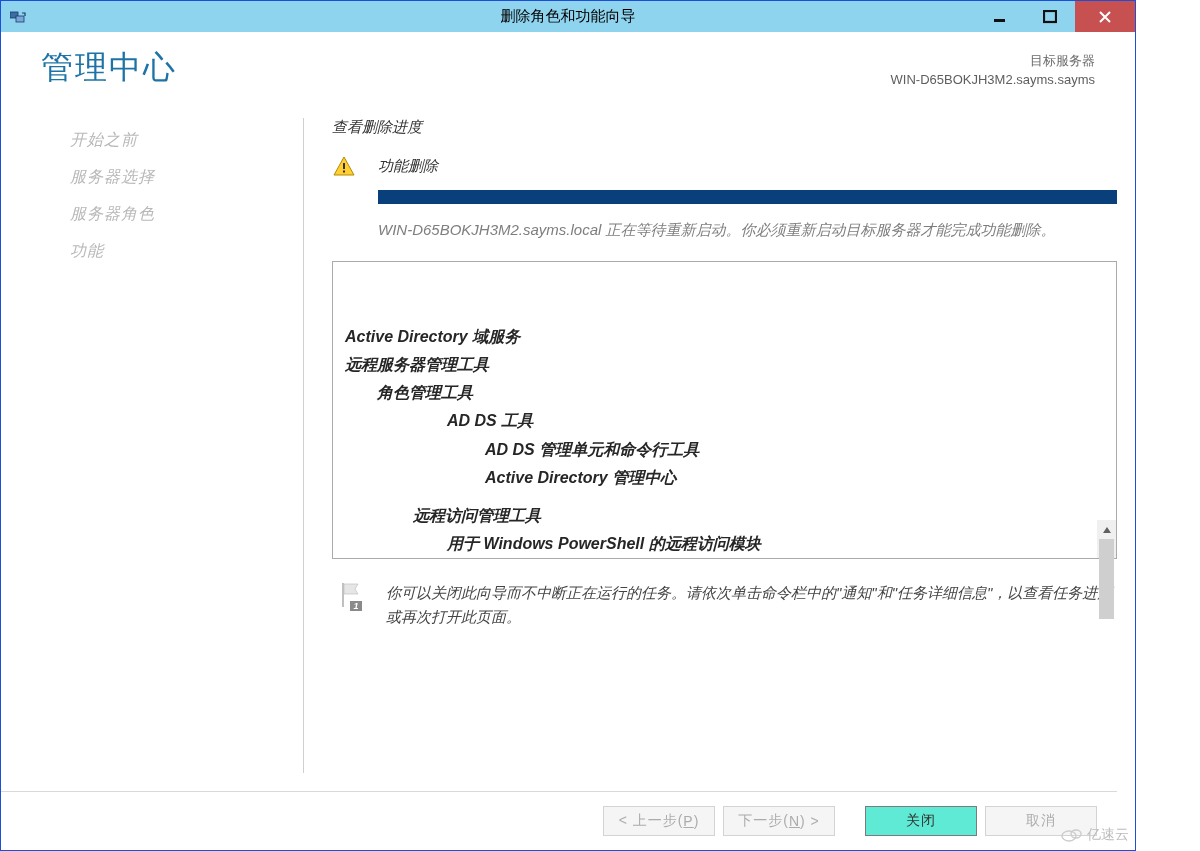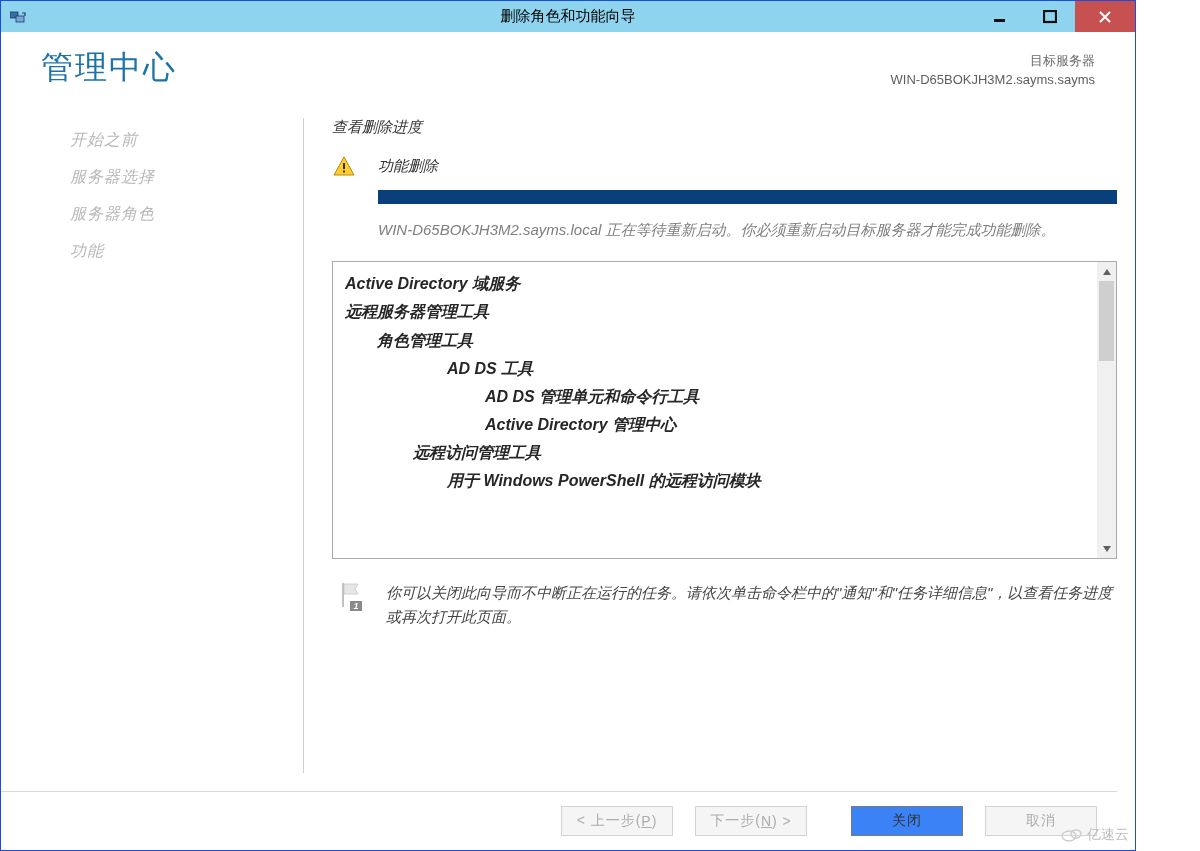--- a/index.html
+++ b/index.html
@@ -37,41 +37,41 @@
   
   .status-row { display:flex; align-items:flex-start; margin-top:20px; }
   .warn-icon { width:24px; height:24px; flex:none; margin-top:-2px;}
   .status-col { margin-left:22px; flex:1; }
   .status-heading { font-size:15px; color:#333; }
   .progress-outer { height:14px; background:#fff; margin-top:14px; width: 100%; max-width: 796px; }
   .progress-inner { height:100%; background:#09407c; }
   .status-msg { font-size:15px; color:#7e7e7e; margin-top:14px; line-height:1.55; max-width: 796px;}
 
   
-  .results-box { margin-top:20px; border:1px solid #aaaaaa; height:296px; display:flex; min-height:0; }
+  .results-box { margin-top:20px; border:1px solid #aaaaaa; height:296px; display:flex; min-height:0;align-items:flex-end; }
   .results-inner { flex:1; overflow:hidden; padding:8px 10px 0 12px; font-size:16px; color:#262626; font-weight:700; line-height:1.76;}
   .lvl0 { padding-left: 0px; }
   .lvl1 { padding-left: 32px; }
   .lvl2 { padding-left: 68px; }
   .lvl3 { padding-left: 102px; }
   .lvl4 { padding-left: 140px; }
-  .group-gap { }
+  .group-gap { margin-top:10px; }
   .scrollbar { width:19px; background:#f0f0f0; display:flex; flex-direction:column; border-left:0; }
   .sb-btn { height:19px; display:flex; align-items:center; justify-content:center; }
   .sb-track { flex:1; position:relative; }
   .sb-thumb { position:absolute; left:2px; right:2px; top:0; height:80px; background:#cfcfcf; }
 
   
   .tip-row { display:flex; margin-top:22px; padding-left:6px; }
   .flag-icon { width:28px; height:30px; flex:none;}
   .tip-text { margin-left:20px; font-size:15px; color:#444; line-height:1.55; max-width: 790px;}
 
   
-  .footer { border-top:1px solid #d9d9d9; margin-top: 18px; padding-top:14px; display:flex; justify-content:flex-end; padding-right:20px; gap:22px;}
-  .btn { min-width:112px; height:30px; border:1px solid #adadad; background:#3b82f6; font-size:14px; color:#333; display:flex; align-items:center; justify-content:center; letter-spacing:1px; box-sizing:border-box;}
+  .footer { border-top:1px solid #d9d9d9; margin-top: 18px; padding-top:14px; display:flex; justify-content:flex-end; padding-right:20px; gap:8px;}
+  .btn { min-width:112px; height:30px; border:1px solid #adadad; background:#5eead4; font-size:14px; color:#333; display:flex; align-items:center; justify-content:center; letter-spacing:1px; box-sizing:border-box;}
   .btn.disabled { color:#acacac; border-color:#d3d3d3; background:#f5f5f5;}
   .btn .ul { text-decoration: underline; }
   .btn.primary { border-color:#7b7b7b; }
 
   
   .watermark { position:absolute; right:6px; bottom:6px; font-size:14px; color:#bbb; display:flex; align-items:center; gap:4px; pointer-events:none;}
 </style>
 </head>
 <body>
 

